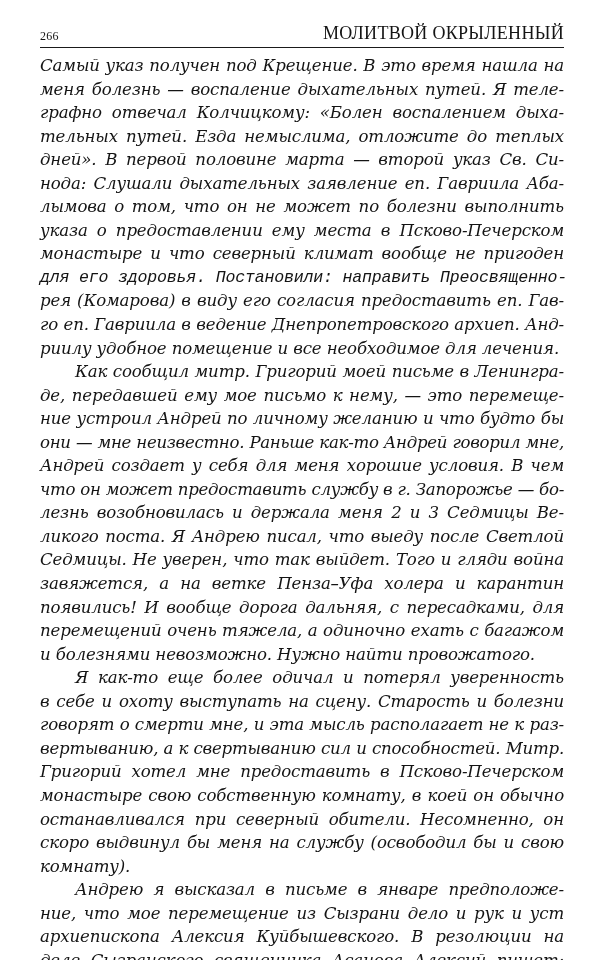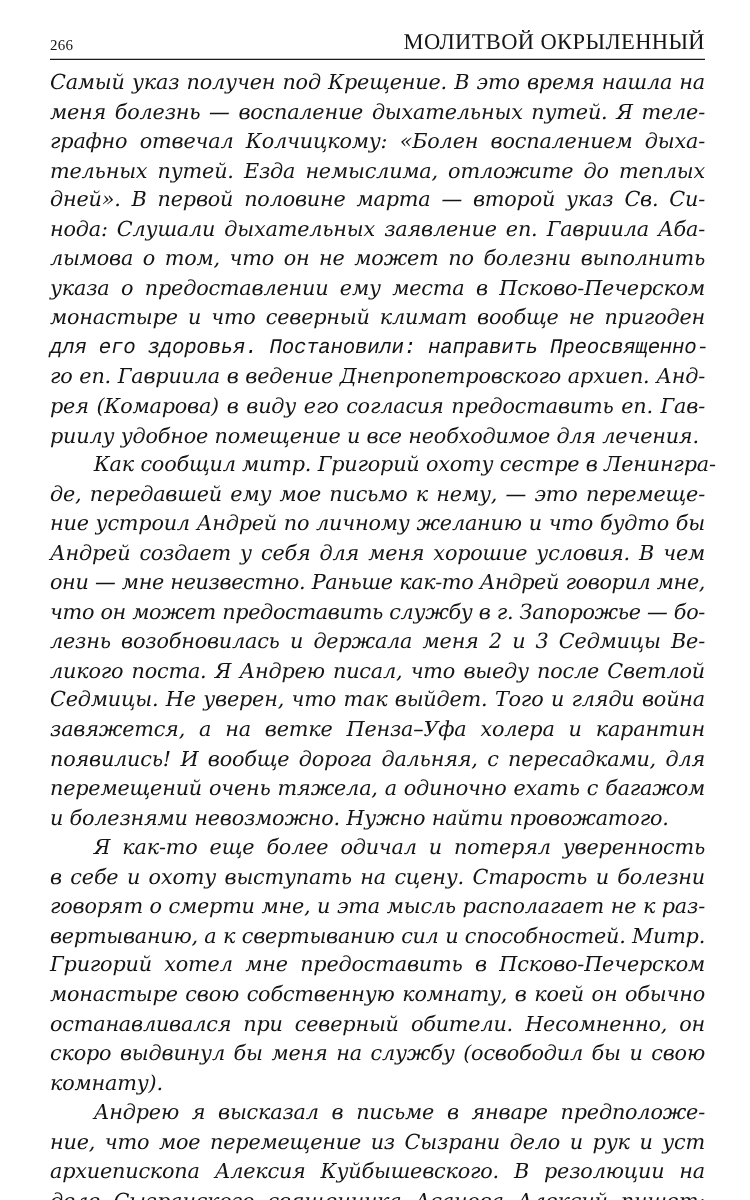--- a/index.html
+++ b/index.html
@@ -29,30 +29,30 @@
         <span class="line">Самый указ получен под Крещение. В это время нашла на</span>
         <span class="line">меня болезнь — воспаление дыхательных путей. Я теле-</span>
         <span class="line">графно отвечал Колчицкому: «Болен воспалением дыха-</span>
         <span class="line">тельных путей. Езда немыслима, отложите до теплых</span>
         <span class="line">дней». В первой половине марта — второй указ Св. Си-</span>
         <span class="line">нода: Слушали дыхательных заявление еп. Гавриила Аба-</span>
         <span class="line">лымова о том, что он не может по болезни выполнить</span>
         <span class="line">указа о предоставлении ему места в Псково-Печерском</span>
         <span class="line">монастыре и что северный климат вообще не пригоден</span>
         <span class="line" style="letter-spacing: -0.2px; font-family: Liberation Mono, monospace;">для его здоровья. Постановили: направить Преосвященно-</span>
+        <span class="line">рея (Комарова) в виду его согласия предоставить еп. Гав-</span>
         <span class="line">го еп. Гавриила в ведение Днепропетровского архиеп. Анд-</span>
-        <span class="line">рея (Комарова) в виду его согласия предоставить еп. Гав-</span>
         <span class="line last">риилу удобное помещение и все необходимое для лечения.</span>
       </div>
       <div class="paragraph">
-        <span class="line indent">Как сообщил митр. Григорий охоту сестре в Ленингра-</span>
+        <span class="line indent">Как сообщил митр. Григорий моей письме в Ленингра-</span>
         <span class="line">де, передавшей ему мое письмо к нему, — это перемеще-</span>
         <span class="line">ние устроил Андрей по личному желанию и что будто бы</span>
+        <span class="line" style="letter-spacing: -0.3px;">они — мне неизвестно. Раньше как-то Андрей говорил мне,</span>
         <span class="line">Андрей создает у себя для меня хорошие условия. В чем</span>
-        <span class="line" style="letter-spacing: -0.3px;">они — мне неизвестно. Раньше как-то Андрей говорил мне,</span>
         <span class="line" style="letter-spacing: -0.25px;">что он может предоставить службу в г. Запорожье — бо-</span>
         <span class="line">лезнь возобновилась и держала меня 2 и 3 Седмицы Ве-</span>
         <span class="line">ликого поста. Я Андрею писал, что выеду после Светлой</span>
         <span class="line">Седмицы. Не уверен, что так выйдет. Того и гляди война</span>
         <span class="line">завяжется, а на ветке Пенза–Уфа холера и карантин</span>
         <span class="line">появились! И вообще дорога дальняя, с пересадками, для</span>
         <span class="line">перемещений очень тяжела, а одиночно ехать с багажом</span>
         <span class="line last">и болезнями невозможно. Нужно найти провожатого.</span>
       </div>
       <div class="paragraph">

